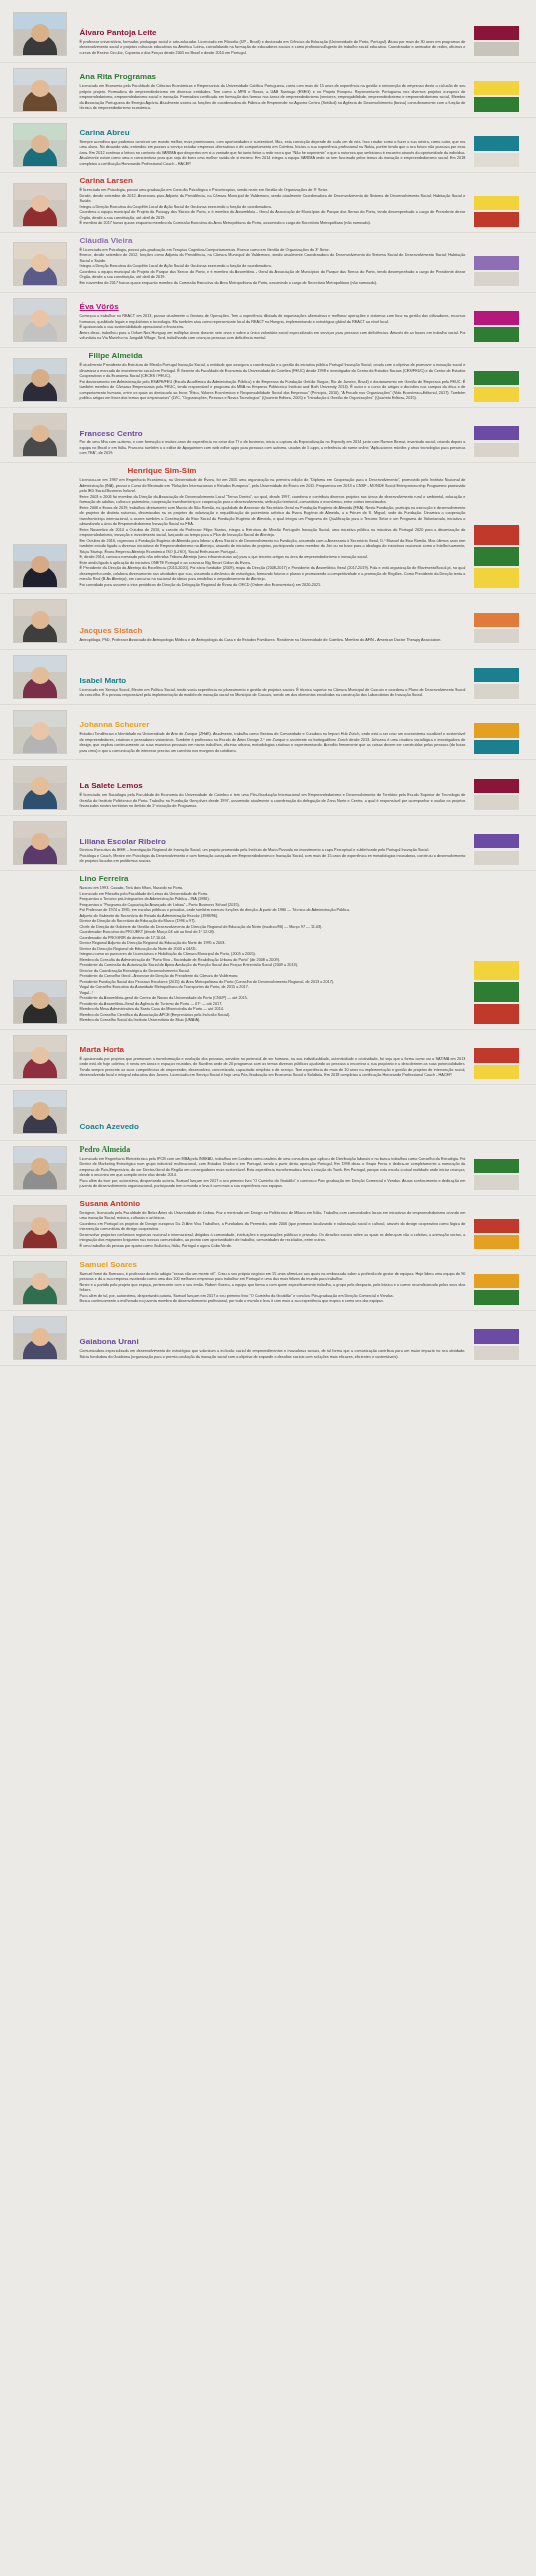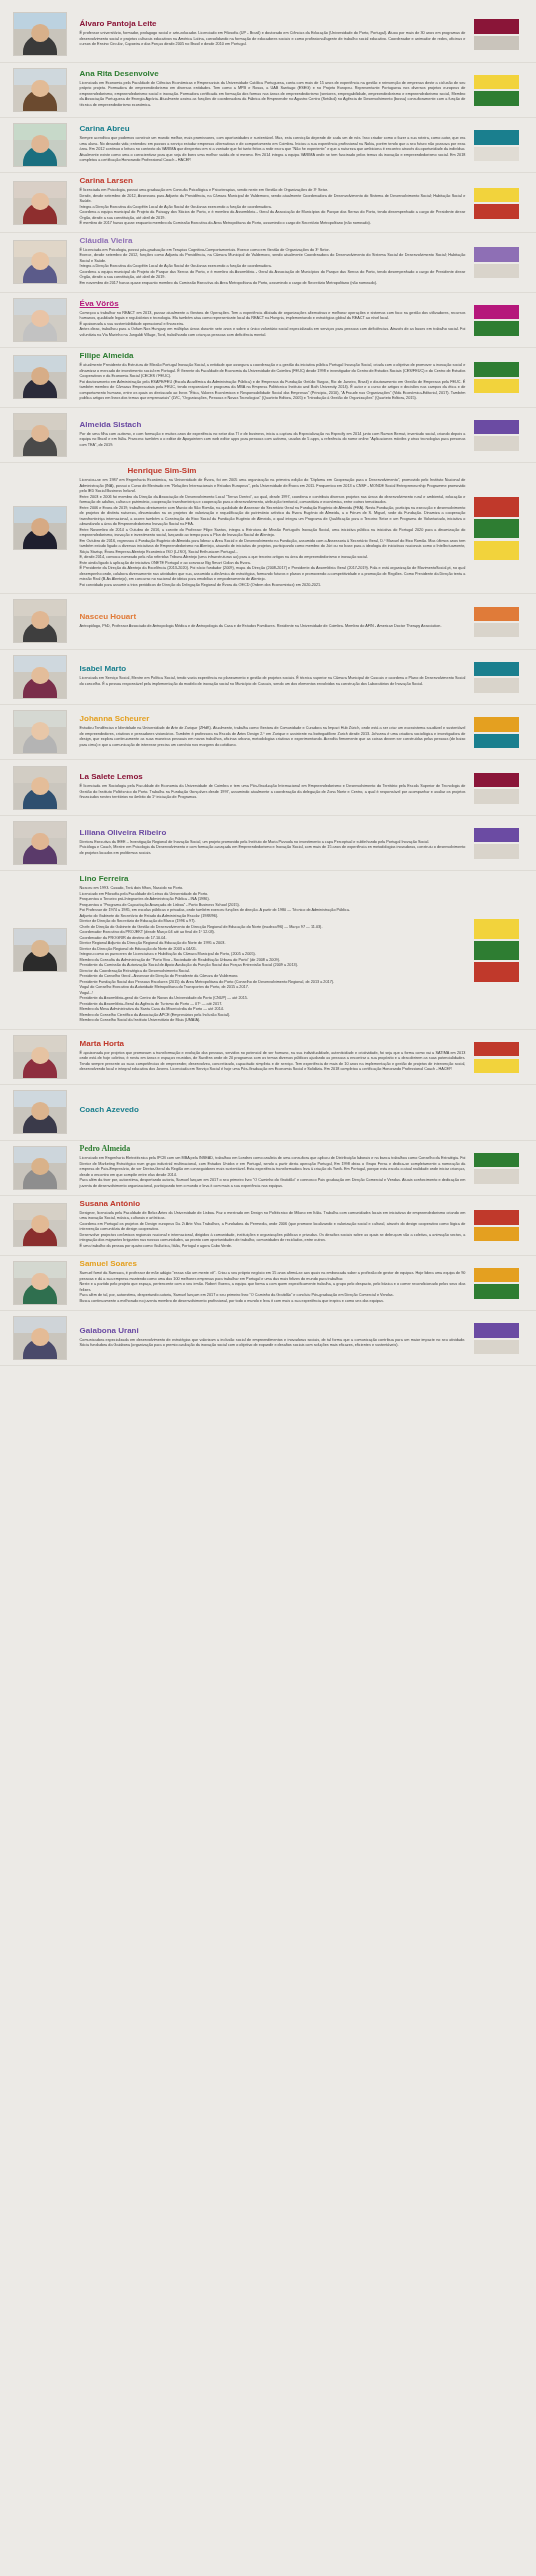--- a/index.html
+++ b/index.html
@@ -20,21 +20,21 @@
   }
   .list {
     width: 537px;
     margin: 0 auto;
     display: flex;
     flex-direction: column;
     gap: 0;
   }
   .entry {
     display: flex;
-    align-items: center;
+    align-items: flex-end;
     padding: 3.1px 18.5px 5.2px 13.4px;
     background: #eceae6;
     border-bottom: 0.5px solid #dedbd5;
   }
   .entry:nth-child(even) { background: #eceae6; }
   .photo-col {
     width: 61px;
     min-width: 61px;
     padding-top: 2.1px;
     display: flex;
@@ -124,21 +124,21 @@
       </div>
       <div class="entry">
         <div class="photo-col">
           <div class="photo" style="background: rgb(207, 202, 193);">
             <div class="sky" style="background: rgb(207, 216, 221);"></div>
             <div class="shoulders" style="background: rgb(107, 74, 47);"></div>
             <div class="head" style="background: rgb(226, 187, 150);"></div>
           </div>
         </div>
         <div class="text-col">
-          <div class="person-name" style="color: rgb(46, 125, 50);">Ana Rita Desenvolve</div>
+          <div class="person-name" style="color: rgb(46, 125, 50);">Ana Rita Programas</div>
           <div class="bio">Licenciada em Economia pela Faculdade de Ciências Económicas e Empresariais da Universidade Católica Portuguesa, conta com mais de 15 anos de experiência na gestão e reinvenção de empresas deste a ciclusão de seu próprio projeto. Formadora de empreendedorismo em diversas entidades. Tem como a MPB e Rosas, a UAB Santiago (ESEG) e no Projeto Europeu. Representante Portuguesa nos diversos projetos europeus de empreendedorismo, empreendedorismo social e inovação. Formadora certificada em formação dos formas nas áreas de empreendedorismo (seniores, empregabilidade, empreendedorismo e empreendedorismo social, Membro da Associação Portuguesa de Energia Agrária. Atualmente assina as funções de coordenadora da Fábrica de Empreender no Agustro Centro (Setúbal) no Agência de Desenvolvimento (bossa) consultoramente com a função de técnica de empreendedorismo económica.</div>
         </div>
         <div class="swatch-col">
           <div class="swatch" style="background: rgb(242, 211, 60);"></div>
           <div class="swatch" style="background: rgb(46, 125, 50);"></div>
         </div>
       </div>
       <div class="entry">
         <div class="photo-col">
           <div class="photo" style="background: rgb(198, 205, 195);">
@@ -219,39 +219,39 @@
       </div>
       <div class="entry">
         <div class="photo-col">
           <div class="photo" style="background: rgb(201, 197, 189);">
             <div class="sky" style="background: rgb(203, 214, 220);"></div>
             <div class="shoulders" style="background: rgb(43, 43, 58);"></div>
             <div class="head" style="background: rgb(215, 173, 135);"></div>
           </div>
         </div>
         <div class="text-col">
-          <div class="person-name" style="color: rgb(46, 125, 50);">Filipe Almeida</div>
+          <div class="person-name" style="color: rgb(46, 125, 50); margin-left: 9px;">Filipe Almeida</div>
           <div class="bio">É atualmente Presidente da Estrutura de Missão Portugal Inovação Social, a entidade que assegura a coordenação e a gestão da iniciativa pública Portugal Inovação Social, criada com o objetivo de promover a inovação social e dinamizar o mercado de investimento social em Portugal. É Gerente da Faculdade de Economia da Universidade de Coimbra (FEUC) desde 1998 e investigador do Centro de Estudos Sociais (CES/FEUC) e do Centro de Estudos Cooperativos e da Economia Social (CECES / FEUC).
 Foi doutoramento em Administração pela ESAPE/FEU (Escola Acadêmica da Administração Pública) e de Empresas da Fundação Getúlio Vargas, Rio de Janeiro, Brasil) e doutoramento em Gestão de Empresas pela FEUC. É também membro de Câmaras Empresariais pela FEUC, tendo responsável e programa da MBA na Empresa Politécnico Instituto and Bath University 2014). É autor e o curso de artigos e decisões nas campos da ética e de comportamento humano, entre os quais os destacado ao livros "Ética, Valores Económicos e Responsabilidade Social das Empresas" (Principia, 2010), "A Fraude nas Organizações" (Vida Económica-Editorial, 2017). Também publica artigos em livros dos temas que empresariais" (LVC, "Organizações, Pessoas e Novas Tecnologias" (Quarteto Editora, 2005) e "Introdução à Gestão de Organizações" (Quarteto Editora, 2015).</div>
         </div>
         <div class="swatch-col">
           <div class="swatch" style="background: rgb(46, 125, 50);"></div>
           <div class="swatch" style="background: rgb(242, 211, 60);"></div>
         </div>
       </div>
       <div class="entry">
         <div class="photo-col">
           <div class="photo" style="background: rgb(202, 198, 189);">
             <div class="sky" style="background: rgb(212, 206, 196);"></div>
             <div class="shoulders" style="background: rgb(74, 74, 74);"></div>
             <div class="head" style="background: rgb(223, 184, 150);"></div>
           </div>
         </div>
         <div class="text-col">
-          <div class="person-name" style="color: rgb(107, 75, 163);">Almeida Sistach</div>
+          <div class="person-name" style="color: rgb(107, 75, 163);">Francesc Centro</div>
           <div class="bio">Por de uma filha com autismo, e com formação e muitos anos de experiência no setor das TI e de business, inicia a captura da Especialização na Especify em 2014 junto com Ramon Bernat, inventado social, criando depois a equipa no Brasil e em Itália. Francesc também o o editor de Apoyointern com web editor apps para pessoas com autismo, usados de 5 apps, a referência do nome online "Aplicaciones móviles y otras tecnologías para personas com TEA", de 2019.</div>
         </div>
         <div class="swatch-col">
           <div class="swatch" style="background: rgb(107, 75, 163);"></div>
           <div class="swatch" style="background: rgb(217, 212, 203);"></div>
         </div>
       </div>
       <div class="entry tall">
         <div class="photo-col">
           <div class="photo" style="background: rgb(198, 194, 186);">
@@ -280,21 +280,21 @@
       </div>
       <div class="entry">
         <div class="photo-col">
           <div class="photo" style="background: rgb(203, 199, 190);">
             <div class="sky" style="background: rgb(214, 208, 198);"></div>
             <div class="shoulders" style="background: rgb(62, 62, 62);"></div>
             <div class="head" style="background: rgb(224, 183, 147);"></div>
           </div>
         </div>
         <div class="text-col">
-          <div class="person-name" style="color: rgb(224, 123, 57);">Nasceu Houart</div>
+          <div class="person-name" style="color: rgb(224, 123, 57);">Jacques Sistach</div>
           <div class="bio">Antropólogo, PhD, Professor Associado de Antropologia Médica e de Antropologia da Casa e de Estudos Familiares. Residente na Universidade de Coimbra. Membro do AFIN - American Doctor Therapy Association.</div>
         </div>
         <div class="swatch-col">
           <div class="swatch" style="background: rgb(224, 123, 57);"></div>
           <div class="swatch" style="background: rgb(217, 212, 203);"></div>
         </div>
       </div>
       <div class="entry">
         <div class="photo-col">
           <div class="photo" style="background: rgb(205, 201, 192);">
@@ -348,21 +348,21 @@
       </div>
       <div class="entry">
         <div class="photo-col">
           <div class="photo" style="background: rgb(204, 200, 192);">
             <div class="sky" style="background: rgb(212, 206, 198);"></div>
             <div class="shoulders" style="background: rgb(90, 58, 106);"></div>
             <div class="head" style="background: rgb(224, 182, 147);"></div>
           </div>
         </div>
         <div class="text-col">
-          <div class="person-name" style="color: rgb(107, 75, 163);">Liliana Oliveira Ribeiro</div>
+          <div class="person-name" style="color: rgb(107, 75, 163);">Liliana Escolar Ribeiro</div>
           <div class="bio">Diretora Executiva da IEEE – Investigação Regional de Inovação Social, um projeto promovido pela Instituto de Maria Pizzuola no investimento a capa Perceptual e sublinhando pela Portugal Inovação Social.
 Psicóloga e Coach, Mestre em Psicologia da Desenvolvimento e com formação avançada em Empreendedorismo e Inovação Social, com mais de 15 anos de experiência en metodologias inovadoras, construiu o desenvolvimento de projetos locados em problemas sociais.</div>
         </div>
         <div class="swatch-col">
           <div class="swatch" style="background: rgb(107, 75, 163);"></div>
           <div class="swatch" style="background: rgb(217, 212, 203);"></div>
         </div>
       </div>
       <div class="entry tall">
         <div class="photo-col">

